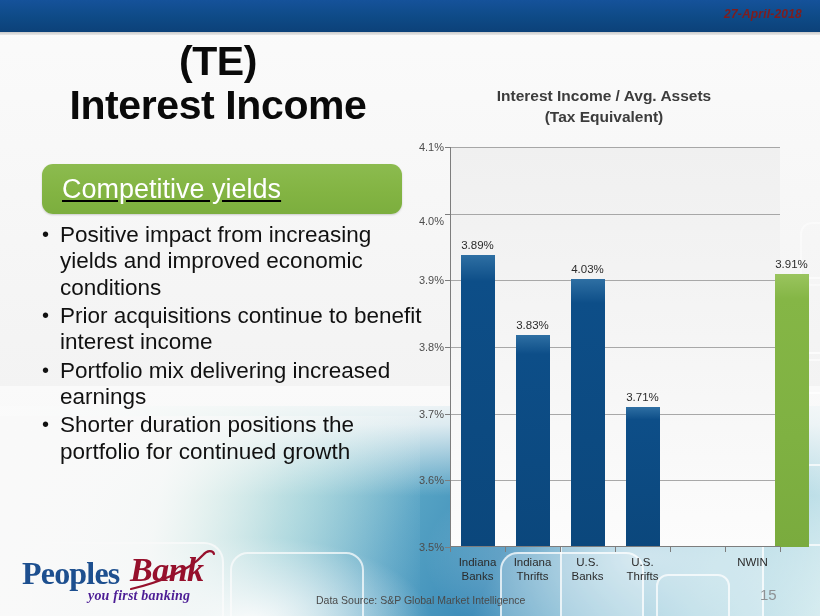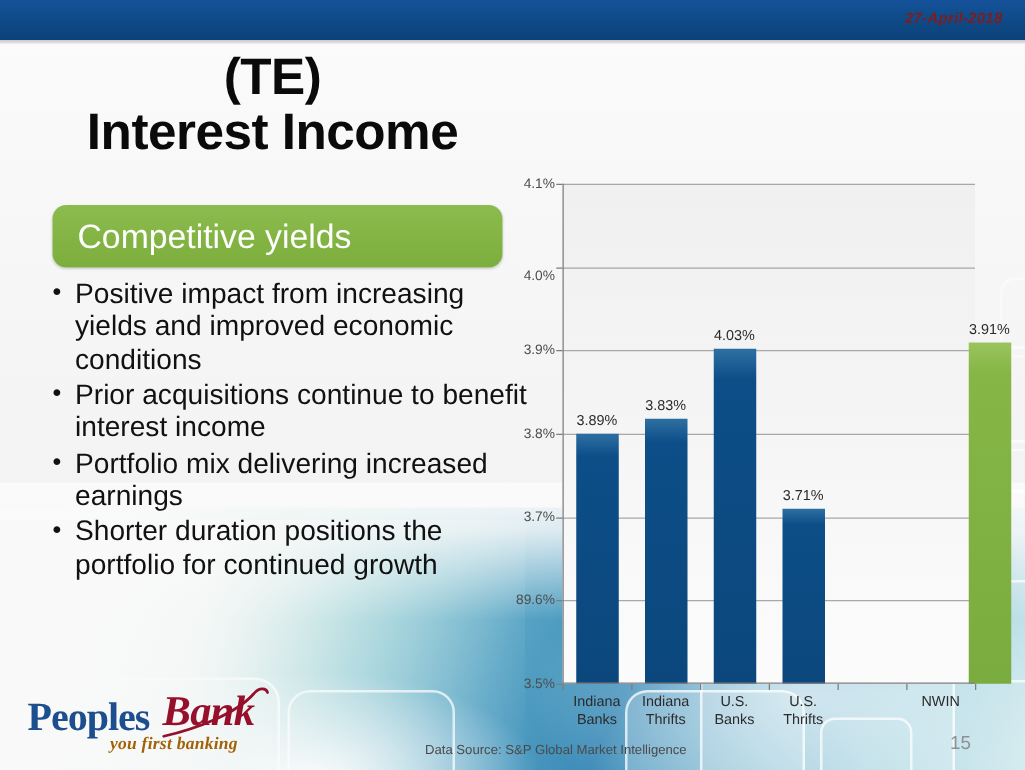--- a/index.html
+++ b/index.html
@@ -62,21 +62,21 @@
     text-align:center;font-size:41px;font-weight:bold;color:#0a0a0a;
     line-height:1.07;letter-spacing:-.4px;
   }
 
   
   .banner{
     position:absolute;left:42px;top:164px;width:360px;height:50px;
     background:linear-gradient(180deg,#8cbb4f 0%,#83b443 55%,#7cae3e 100%);
     border-radius:11px;
     box-shadow:0 1px 2px rgba(0,0,0,.18);
-    display:flex;align-items:center;
+    display:flex;align-items:center;text-decoration:underline;
   }
   .banner-text{padding-left:20px;color:#ffffff;font-size:27px;line-height:1;}
 
   
   .bullets{position:absolute;left:42px;top:222px;width:380px;color:#111;}
   .bullet{display:flex;font-size:22.5px;line-height:1.17;margin-bottom:2px;}
   .bullet .dot{width:18px;flex:0 0 18px;text-align:left;font-size:20px;line-height:1.2;}
   .bullet .txt{flex:1;}
 
   
@@ -85,25 +85,25 @@
     position:absolute;left:0;top:2px;font-family:"Liberation Serif", serif;
     font-weight:bold;font-size:32px;color:#1d4f8f;letter-spacing:-.8px;
   }
   .logo-bank{
     position:absolute;left:108px;top:-2px;font-family:"Liberation Serif", serif;
     font-style:italic;font-weight:bold;font-size:34px;color:#96102c;letter-spacing:-.5px;
   }
   .logo-swoosh{position:absolute;left:105px;top:-4px;width:90px;height:42px;}
   .logo-tag{
     position:absolute;left:66px;top:35px;font-family:"Liberation Serif", serif;
-    font-style:italic;font-weight:bold;font-size:14px;color:#a16207;letter-spacing:.2px;
-  }
-
-  
-  .datasource{position:absolute;left:320px;top:594px;font-size:10.5px;color:#4a4a4a;padding-left:20px;}
+    font-style:italic;font-weight:bold;font-size:14px;color:#4c1d95;letter-spacing:.2px;
+  }
+
+  
+  .datasource{position:absolute;left:296px;top:594px;font-size:10.5px;color:#4a4a4a;padding-left:20px;}
   .pagenum{position:absolute;left:760px;top:586px;font-size:15px;color:#8d9194;}
 
   
   .chart{position:absolute;left:404px;top:86px;width:400px;height:470px;}
   .chart-title{
     position:absolute;left:0;top:0;width:400px;text-align:center;
     font-size:15.5px;font-weight:bold;color:#3c3c3c;line-height:1.35;
   }
   .plot{
     position:absolute;left:46px;top:61px;width:330px;height:400px;
@@ -178,45 +178,49 @@
         <span class="dot">•</span>
         <span class="txt">Portfolio mix delivering increased earnings</span>
       </div>
       <div class="bullet">
         <span class="dot">•</span>
         <span class="txt">Shorter duration positions the portfolio for continued growth</span>
       </div>
     </div>
 
   <div class="chart">
+    <div class="chart-title">
+      <div>Interest Income / Avg. Assets</div>
+      <div>(Tax Equivalent)</div>
+    </div>
     <div class="plot">
       <div class="plot-inner" id="plot-inner">
           <div class="ytick-mark" style="top: 400px;"></div>
           <div class="ytick" style="top: 400px;">3.5%</div>
           <div class="gridline" style="top: 333.333px;"></div>
           <div class="ytick-mark" style="top: 333.333px;"></div>
-          <div class="ytick" style="top: 333.333px;">89.6%</div>
+          <div class="ytick" style="top: 333.333px;">3.6%</div>
           <div class="gridline" style="top: 266.667px;"></div>
           <div class="ytick-mark" style="top: 266.667px;"></div>
           <div class="ytick" style="top: 266.667px;">3.7%</div>
           <div class="gridline" style="top: 200px;"></div>
           <div class="ytick-mark" style="top: 200px;"></div>
           <div class="ytick" style="top: 200px;">3.8%</div>
           <div class="gridline" style="top: 133.333px;"></div>
           <div class="ytick-mark" style="top: 133.333px;"></div>
           <div class="ytick" style="top: 133.333px;">3.9%</div>
           <div class="gridline" style="top: 66.6667px;"></div>
           <div class="ytick-mark" style="top: 66.6667px;"></div>
           <div class="ytick" style="top: 74px;">4.0%</div>
           <div class="gridline" style="top: 0px;"></div>
           <div class="ytick-mark" style="top: 0px;"></div>
           <div class="ytick" style="top: 0px;">4.1%</div>
           <div class="xtick" style="left: 55px;"></div>
           <div class="xtick" style="left: 0px;"></div>
-          <div class="bar blue" style="left: 10.5px; width: 34px; height: 200px;">
+          <div class="bar blue" style="left: 10.5px; width: 34px; height: 292px;">
             <div class="fill"></div>
             <div class="bar-label">3.89%</div>
           </div>
           <div class="xlabel" style="left: 27.5px;">
             <div>Indiana</div>
             <div>Banks</div>
           </div>
           <div class="xtick" style="left: 110px;"></div>
           <div class="bar blue" style="left: 65.5px; width: 34px; height: 212px;">
             <div class="fill"></div>

